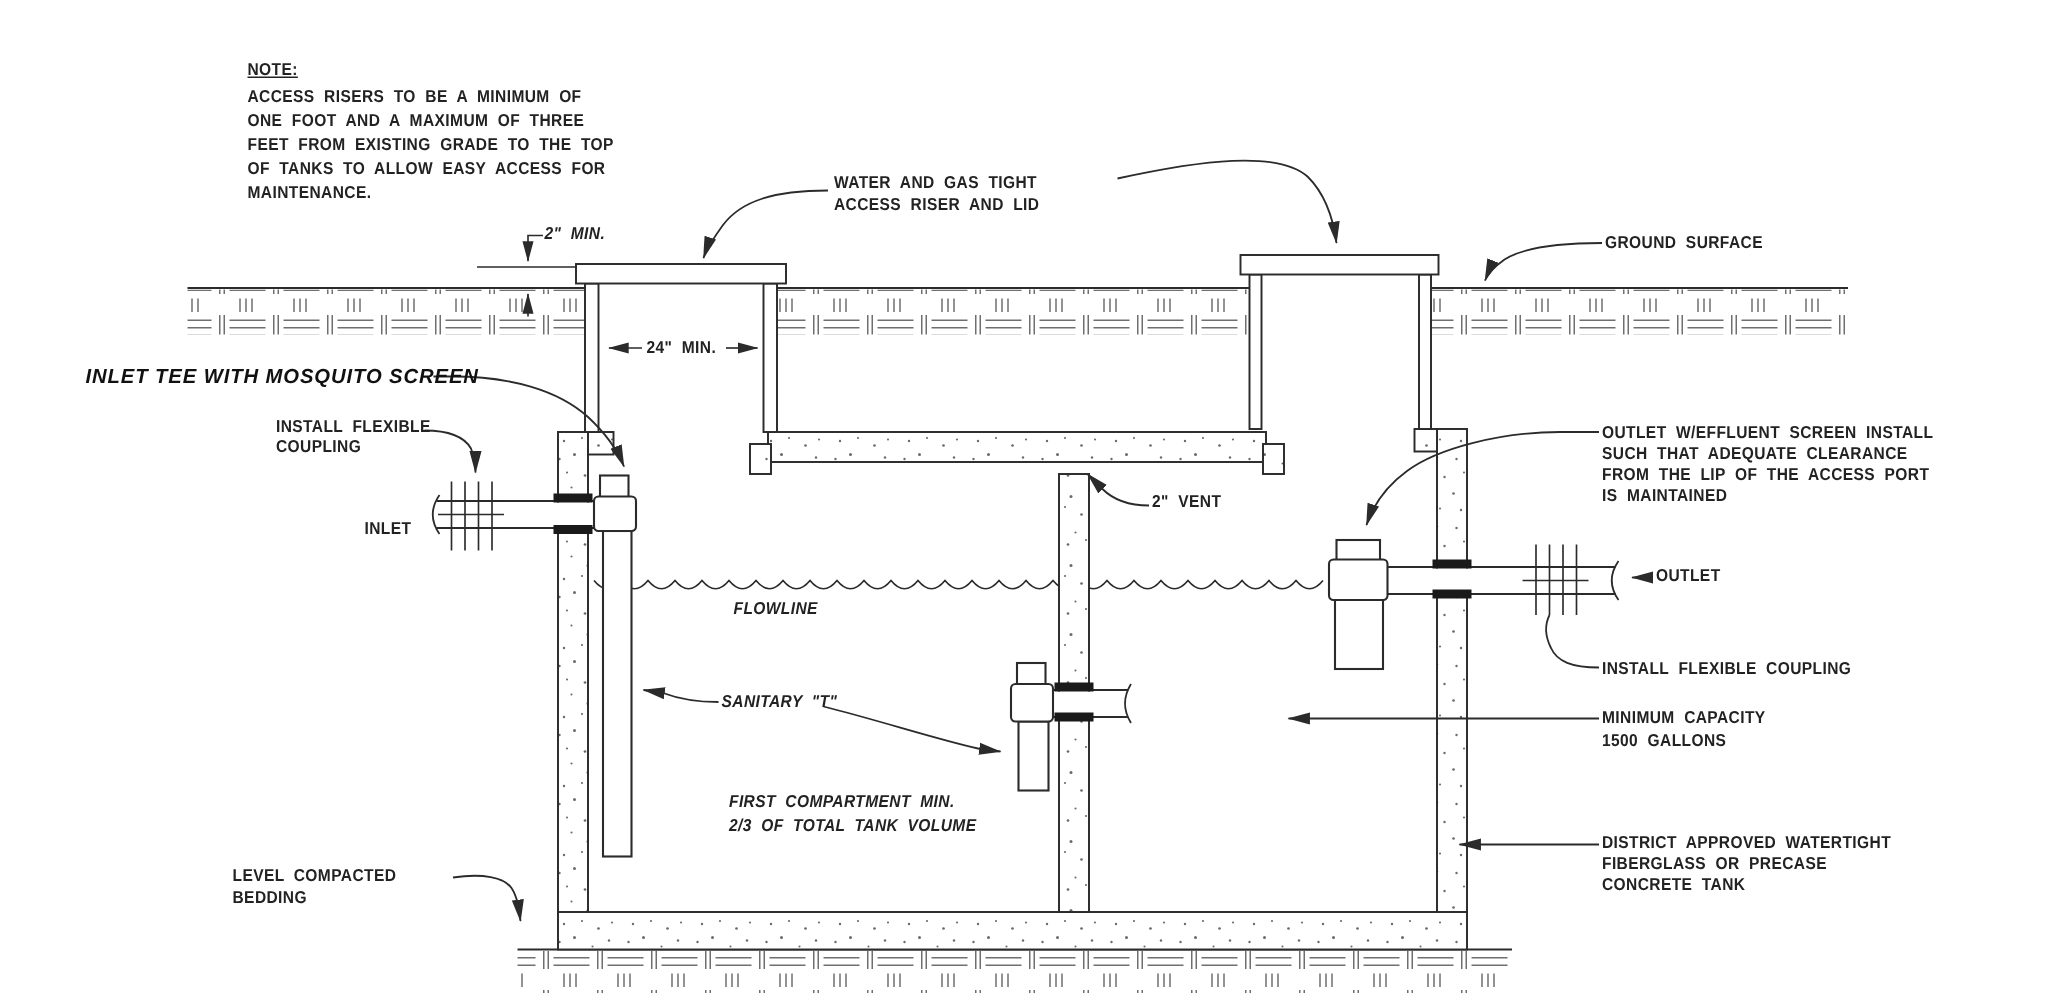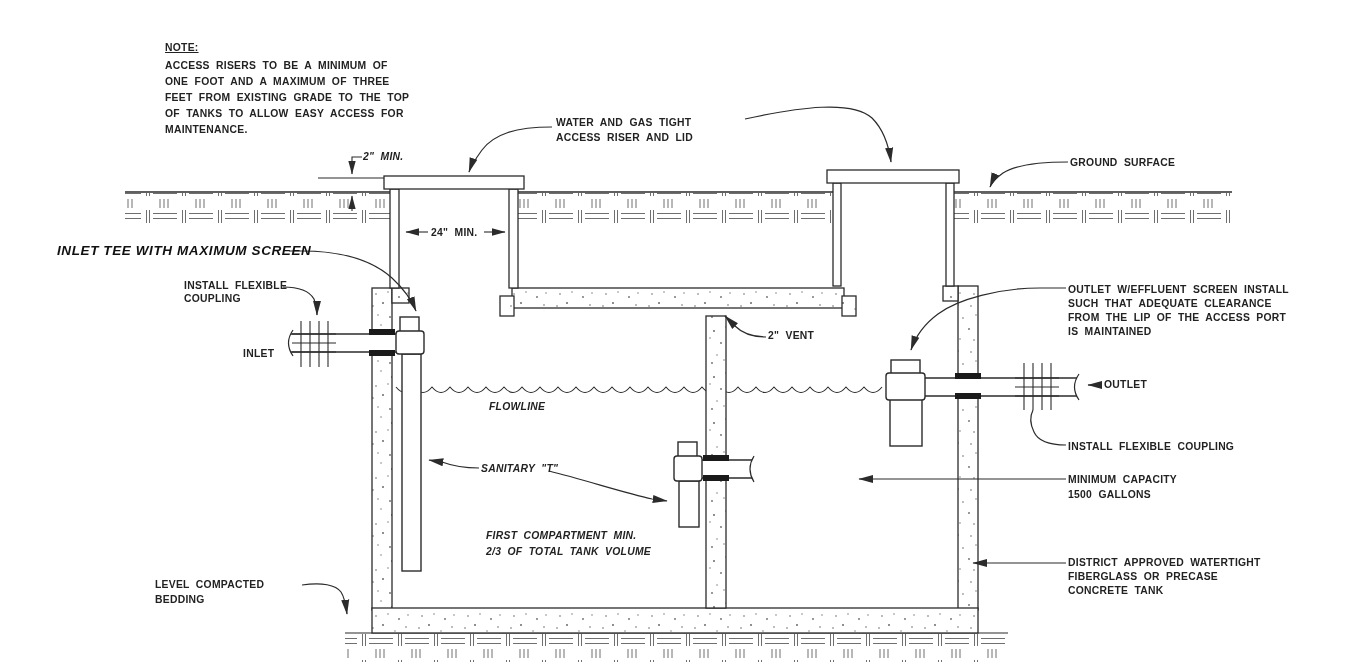--- a/index.html
+++ b/index.html
@@ -196,21 +196,21 @@
 OF TANKS TO ALLOW EASY ACCESS FOR
 MAINTENANCE.</div>
 
 <div class="lbl" style="left:556px;top:115px;">WATER AND GAS TIGHT
 ACCESS RISER AND LID</div>
 <div class="lbl" style="left:1070px;top:155px;">GROUND SURFACE</div>
 
 <div class="lbl it" style="left:363px;top:149px;">2" MIN.</div>
 <div class="lbl" style="left:431px;top:225px;">24" MIN.</div>
 
-<div class="big-bi" style="left:57px;top:243px;">INLET TEE WITH MAXIMUM SCREEN</div>
+<div class="big-bi" style="left:57px;top:243px;">INLET TEE WITH MOSQUITO SCREEN</div>
 <div class="lbl" style="left:184px;top:279px;line-height:13px;">INSTALL FLEXIBLE
 COUPLING</div>
 <div class="lbl" style="left:243px;top:346px;">INLET</div>
 
 <div class="lbl" style="left:768px;top:328px;">2" VENT</div>
 
 <div class="lbl" style="left:1068px;top:282px;line-height:14px;">OUTLET W/EFFLUENT SCREEN INSTALL
 SUCH THAT ADEQUATE CLEARANCE
 FROM THE LIP OF THE ACCESS PORT
 IS MAINTAINED</div>

